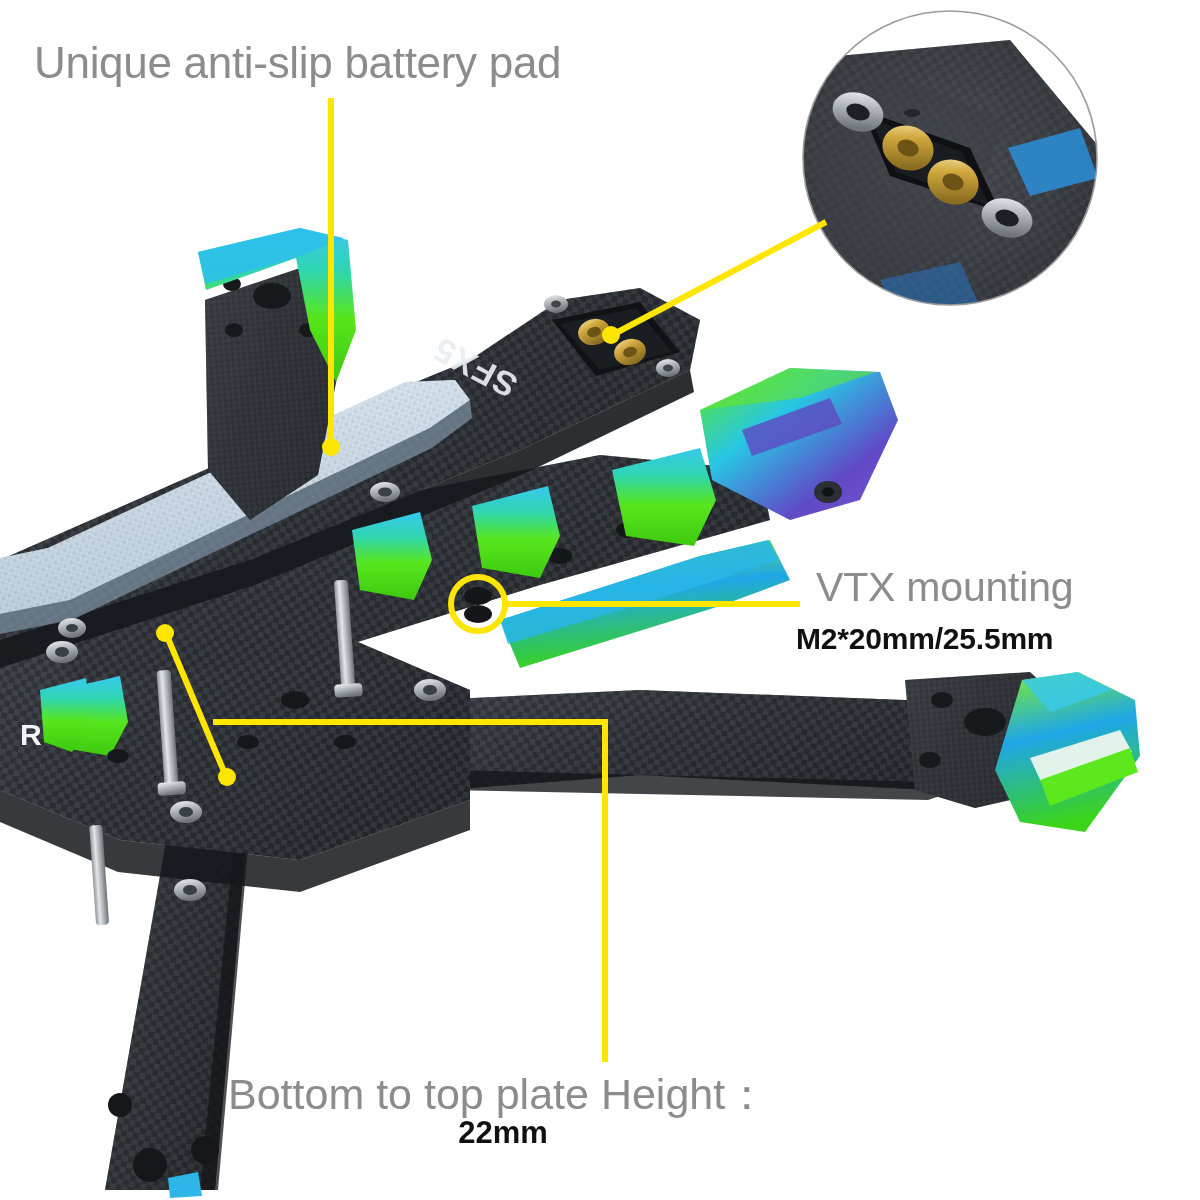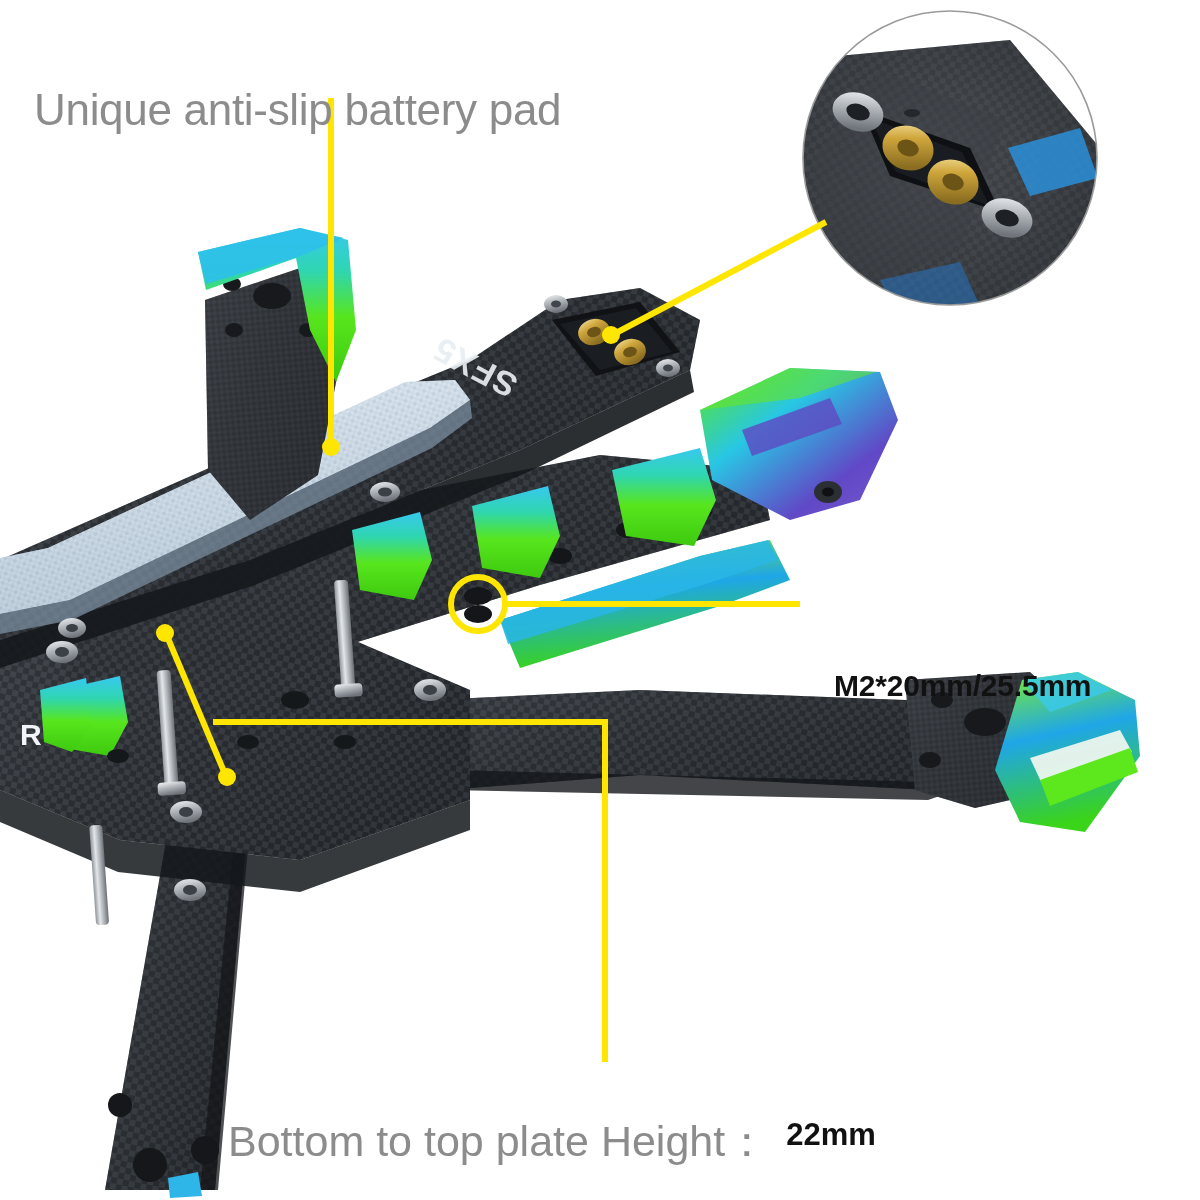--- a/index.html
+++ b/index.html
@@ -18,21 +18,20 @@
   #photo {
     position: absolute;
     left: 0; top: 0;
     width: 1200px;
     height: 1200px;
   }
   .anno {
     position: absolute;
     white-space: nowrap;
     line-height: 1.05;
-    margin-top: 47px;
   }
   .anno-gray {
     color: #8c8c8c;
     font-weight: 400;
   }
   .anno-black {
     color: #111111;
     font-weight: 700;
   }
   #lbl-battery-pad {
@@ -47,32 +46,33 @@
     font-size: 27px;
     letter-spacing: -0.1px;
   }
   #lbl-vtx {
     left: 816px;
     top: 566px;
     font-size: 41px;
     letter-spacing: -0.2px;
   }
   #lbl-vtx-spec {
-    left: 834px;
+    left: 796px;
     top: 623px;
     font-size: 30px;
     letter-spacing: -0.2px;
   }
   #lbl-height-row {
     left: 228px;
     top: 1072px;
     font-size: 43px;
     display: flex;
-    align-items: flex-start;
-    gap: 8px;
+    align-items: center;
+    gap: 0px;
+    flex-direction: column;
   }
   #lbl-height-row .val {
     font-size: 31px;
     margin-left: 10px;
   }
 </style>
 </head>
 <body>
 
 <div id="stage">
@@ -393,20 +393,21 @@
       <line x1="167" y1="636" x2="225" y2="774" stroke-width="6"></line>
       <circle cx="227" cy="777" r="9" stroke="none"></circle>
       <line x1="213" y1="722" x2="608" y2="722" stroke-width="6"></line>
       <line x1="605" y1="719" x2="605" y2="1062" stroke-width="6"></line>
     </g>
   </svg>
 
   <div class="anno anno-gray" id="lbl-battery-pad">Unique anti-slip battery pad</div>
 
 
+  <div class="anno anno-gray" id="lbl-vtx">VTX mounting</div>
 
   <div class="anno anno-black" id="lbl-vtx-spec">M2*20mm/25.5mm</div>
 
   <div class="anno" id="lbl-height-row">
     <span class="anno-gray">Bottom to top plate Height：</span>
     <span class="anno-black val">22mm</span>
   </div>
 
 </div>
 

